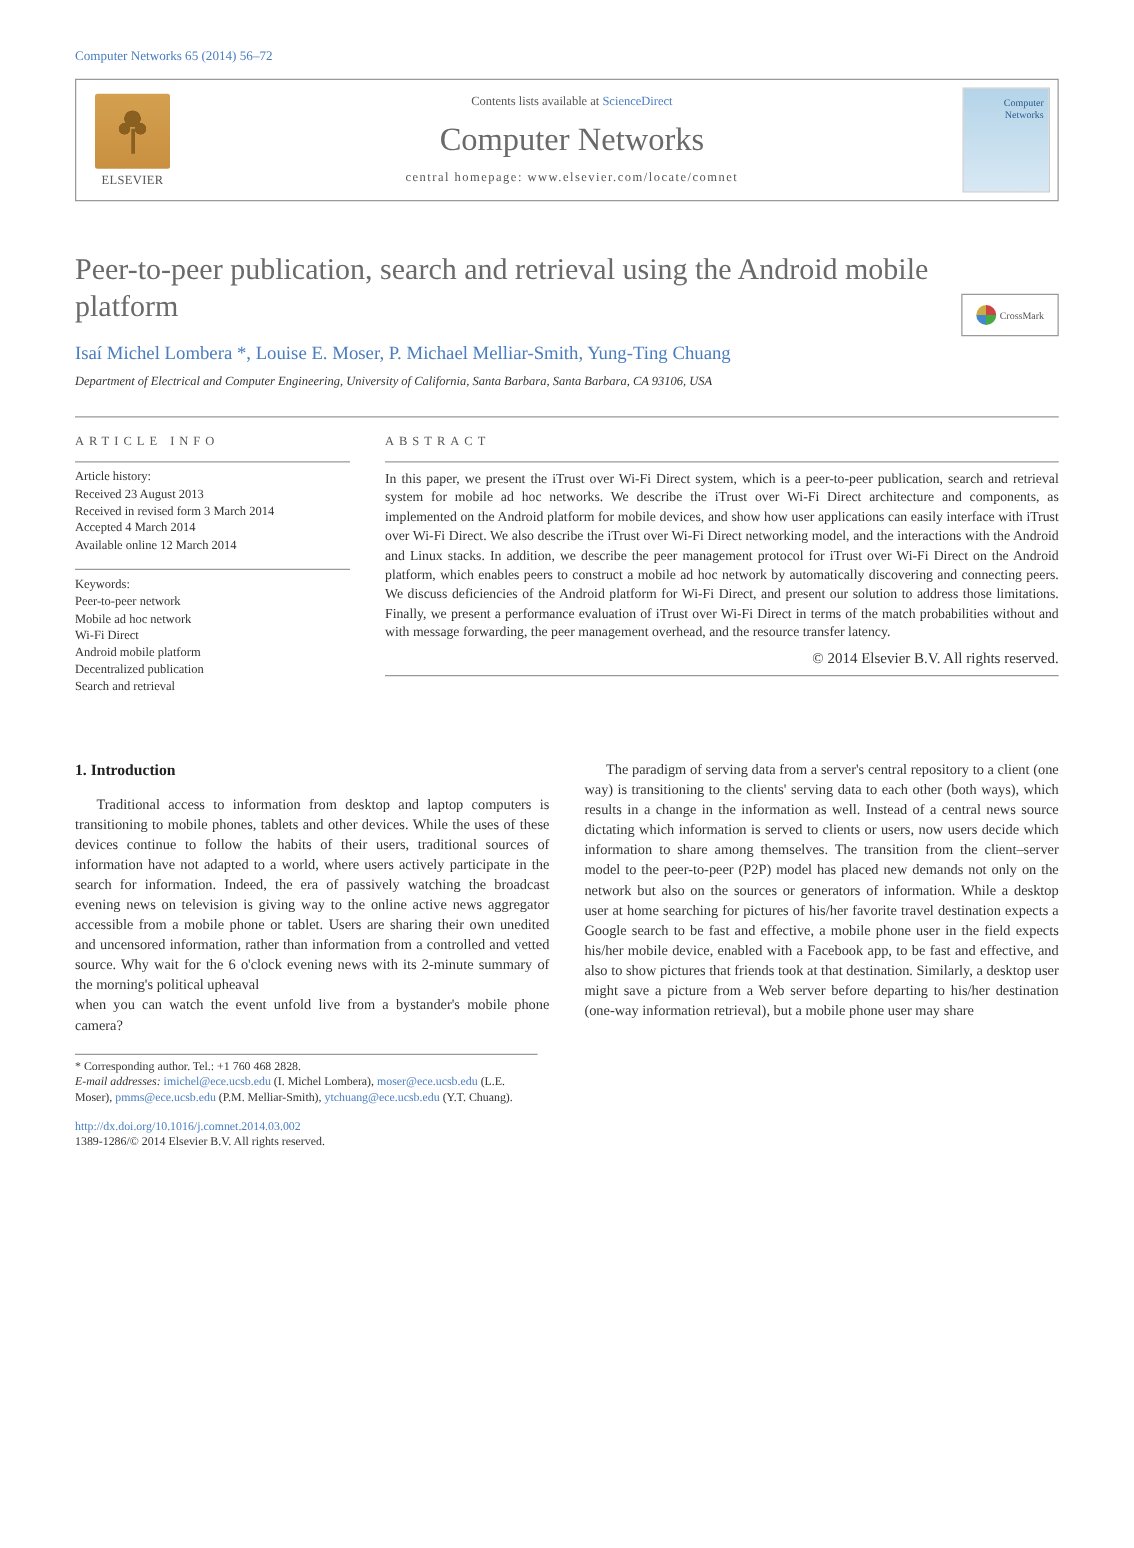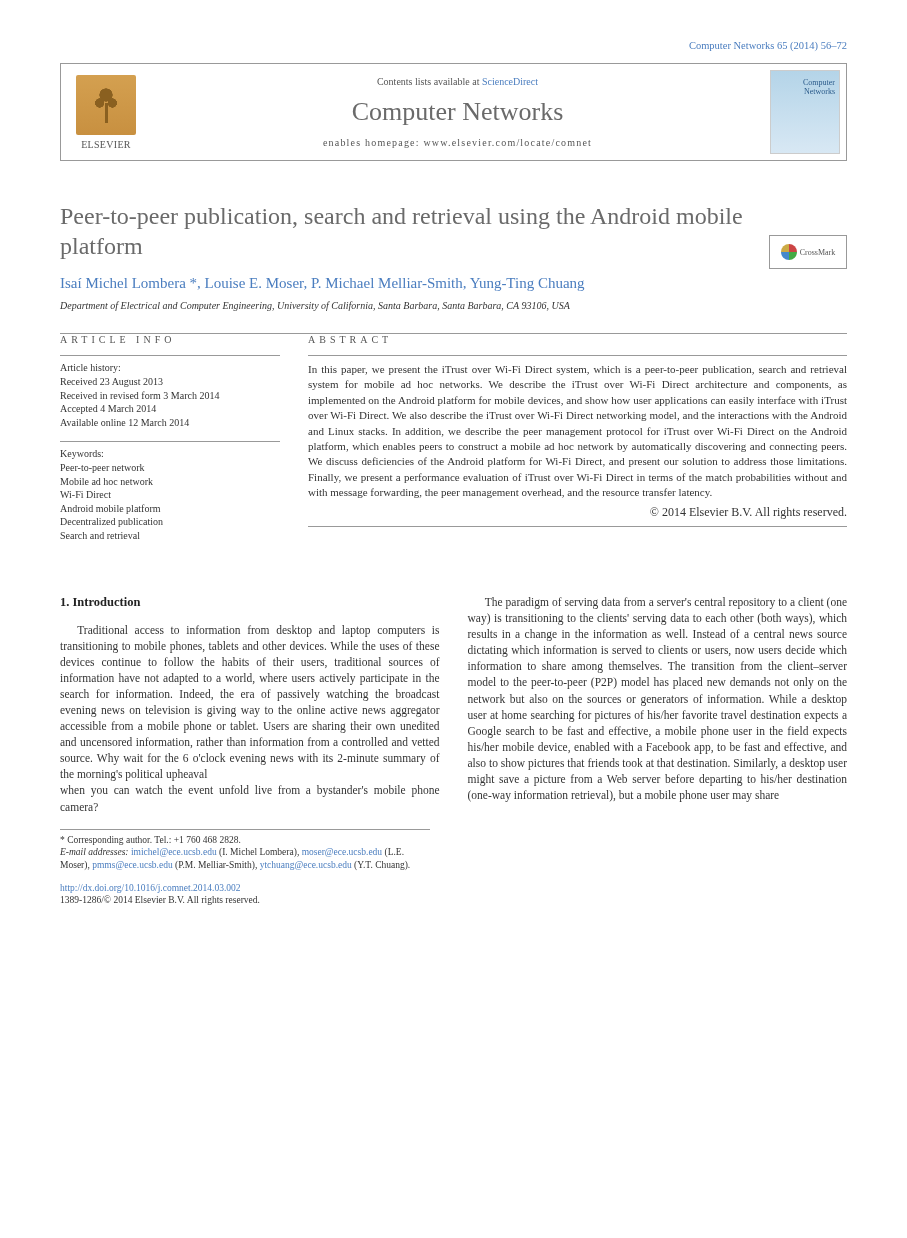--- a/index.html
+++ b/index.html
@@ -8,21 +8,21 @@
     background: #fff;
     width: 907px;
     margin: 0 auto;
     color: #333;
     font-size: 12px;
   }
   .page {
     padding: 40px 60px;
   }
   .journal-ref {
-    text-align: right;
+    text-align: left;
     font-size: 10.5px;
     color: #4a7dbf;
     margin-bottom: 12px;
   }
   .header-box {
     border: 1px solid #999;
     display: flex;
     align-items: stretch;
     margin-bottom: 40px;
   }
@@ -141,21 +141,21 @@
   .affiliation {
     font-size: 10px;
     font-style: italic;
     color: #333;
     margin-bottom: 22px;
   }
   .info-abstract {
     display: flex;
     gap: 28px;
     border-top: 1px solid #999;
-    padding-top: 0;
+    padding-top: 14px;
     margin-bottom: 40px;
   }
   .info-col {
     width: 220px;
     font-size: 10px;
   }
   .info-heading {
     font-size: 10px;
     letter-spacing: 4px;
     color: #555;
@@ -247,21 +247,21 @@
     <div class="elsevier-logo">
       <div class="elsevier-tree"></div>
       <div class="elsevier-name">ELSEVIER</div>
     </div>
     <div class="header-center">
       <div class="contents-line">
         <span>Contents lists available at </span><a>ScienceDirect</a>
       </div>
       <div class="journal-title">Computer Networks</div>
       <div class="homepage-line">
-        <span>enables homepage: </span><span>www.elsevier.com/locate/comnet</span>
+        <span>central homepage: </span><span>www.elsevier.com/locate/comnet</span>
       </div>
     </div>
     <div class="cover-thumb">
       <div class="cover-thumb-title">Computer Networks</div>
     </div>
   </div>
 
   <h1 class="article-title">Peer-to-peer publication, search and retrieval using the Android mobile platform</h1>
   <div class="crossmark">
     <div class="crossmark-circle"></div>

